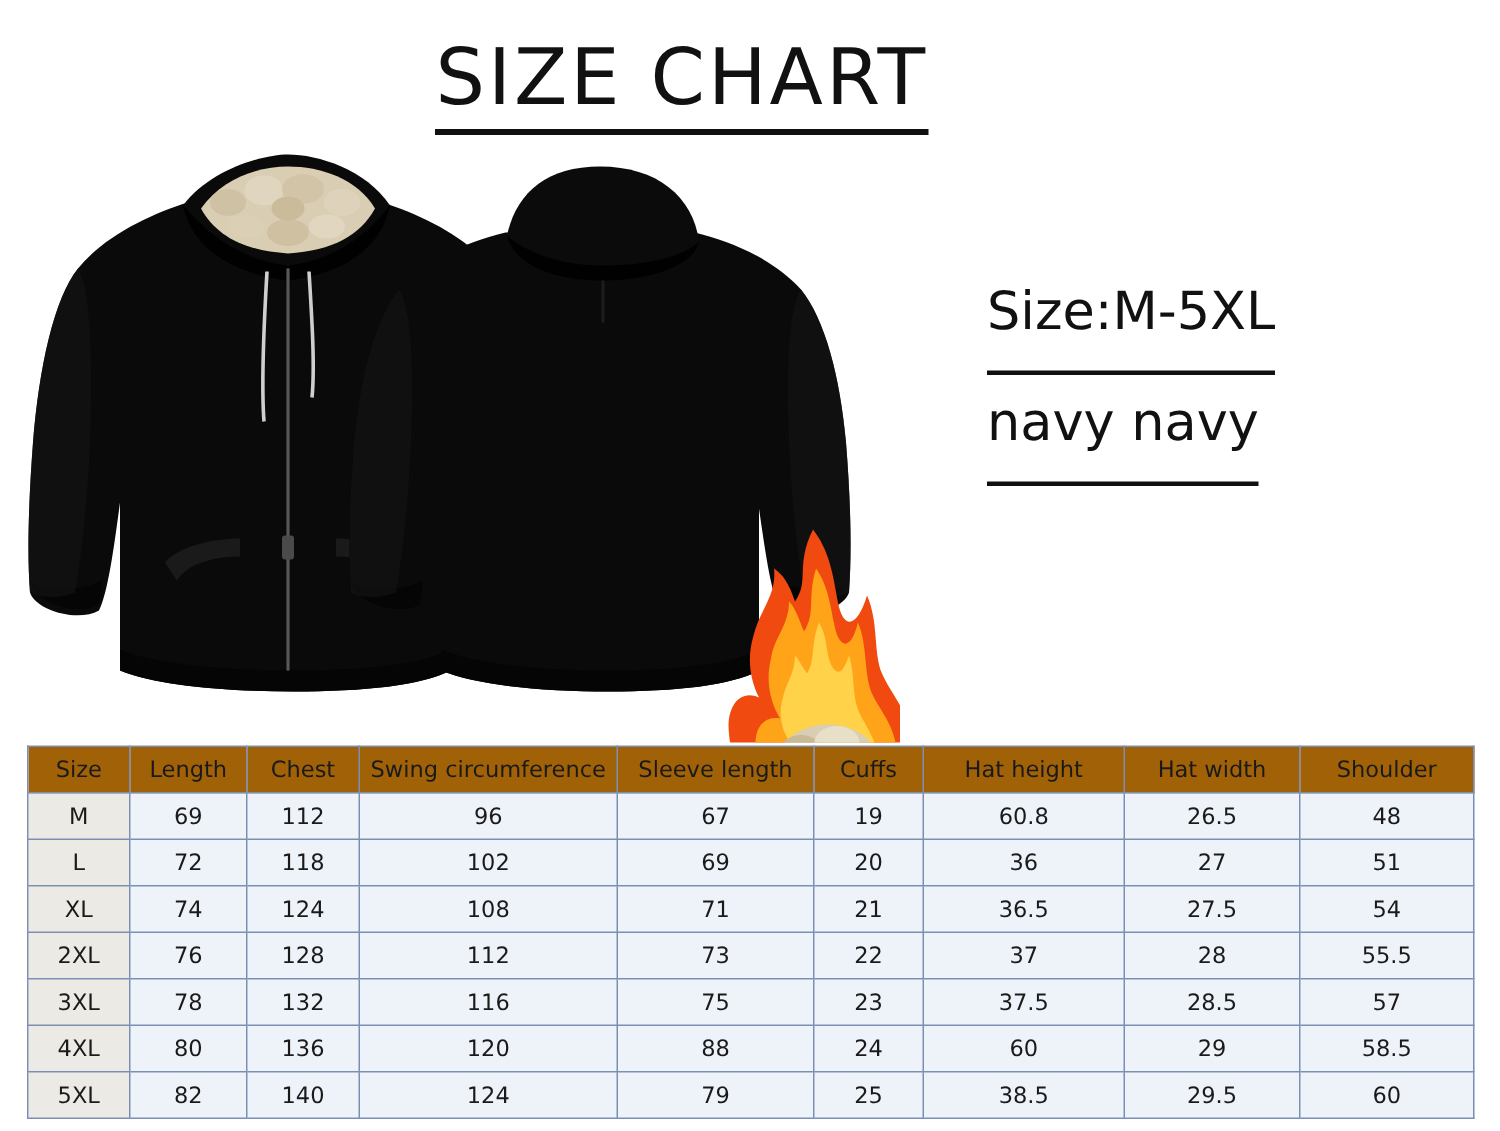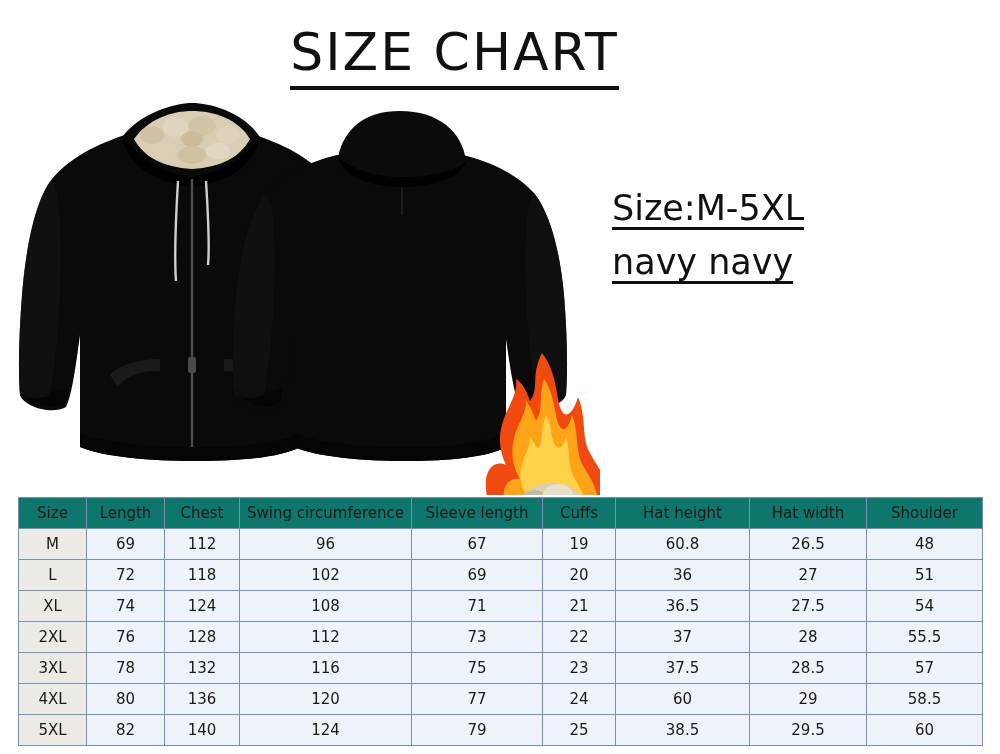--- a/index.html
+++ b/index.html
@@ -44,22 +44,23 @@
     color: #111111;
   }
   .side-line {
     font-size: 35px;
     line-height: 1.05;
     margin-bottom: 14px;
     display: block;
   }
   .side-line .u2 {
     border-bottom: 3px solid #111111;
-    padding-bottom: 0;
+    padding-bottom: 20px;
     display: inline-block;
+    margin-left: 46px;
   }
   .side-line.second { margin-top: 46px; }
   .side-line.third  { margin-top: 8px; }
 
   
   .photo-area {
     position: absolute;
     left: 0;
     top: 95px;
     width: 600px;
@@ -83,21 +84,21 @@
   table.size-chart th,
   table.size-chart td {
     border: 1px solid #7b8fb5;
     text-align: center;
     height: 30px;
     padding: 0 2px;
     font-weight: 400;
     background: #eef2f9;
   }
   table.size-chart thead th {
-    background: #0f766e;
+    background: #a16207;
     font-size: 15px;
   }
   table.size-chart tbody td.size-cell {
     background: #eceae4;
   }
   table.size-chart tbody tr td {
     background: #eef2f9;
   }
   
   col.c0 { width: 68px; }
@@ -352,21 +353,21 @@
         <td>23</td>
         <td>37.5</td>
         <td>28.5</td>
         <td>57</td>
       </tr>
       <tr>
         <td class="size-cell">4XL</td>
         <td>80</td>
         <td>136</td>
         <td>120</td>
-        <td>77</td>
+        <td>88</td>
         <td>24</td>
         <td>60</td>
         <td>29</td>
         <td>58.5</td>
       </tr>
       <tr>
         <td class="size-cell">5XL</td>
         <td>82</td>
         <td>140</td>
         <td>124</td>

